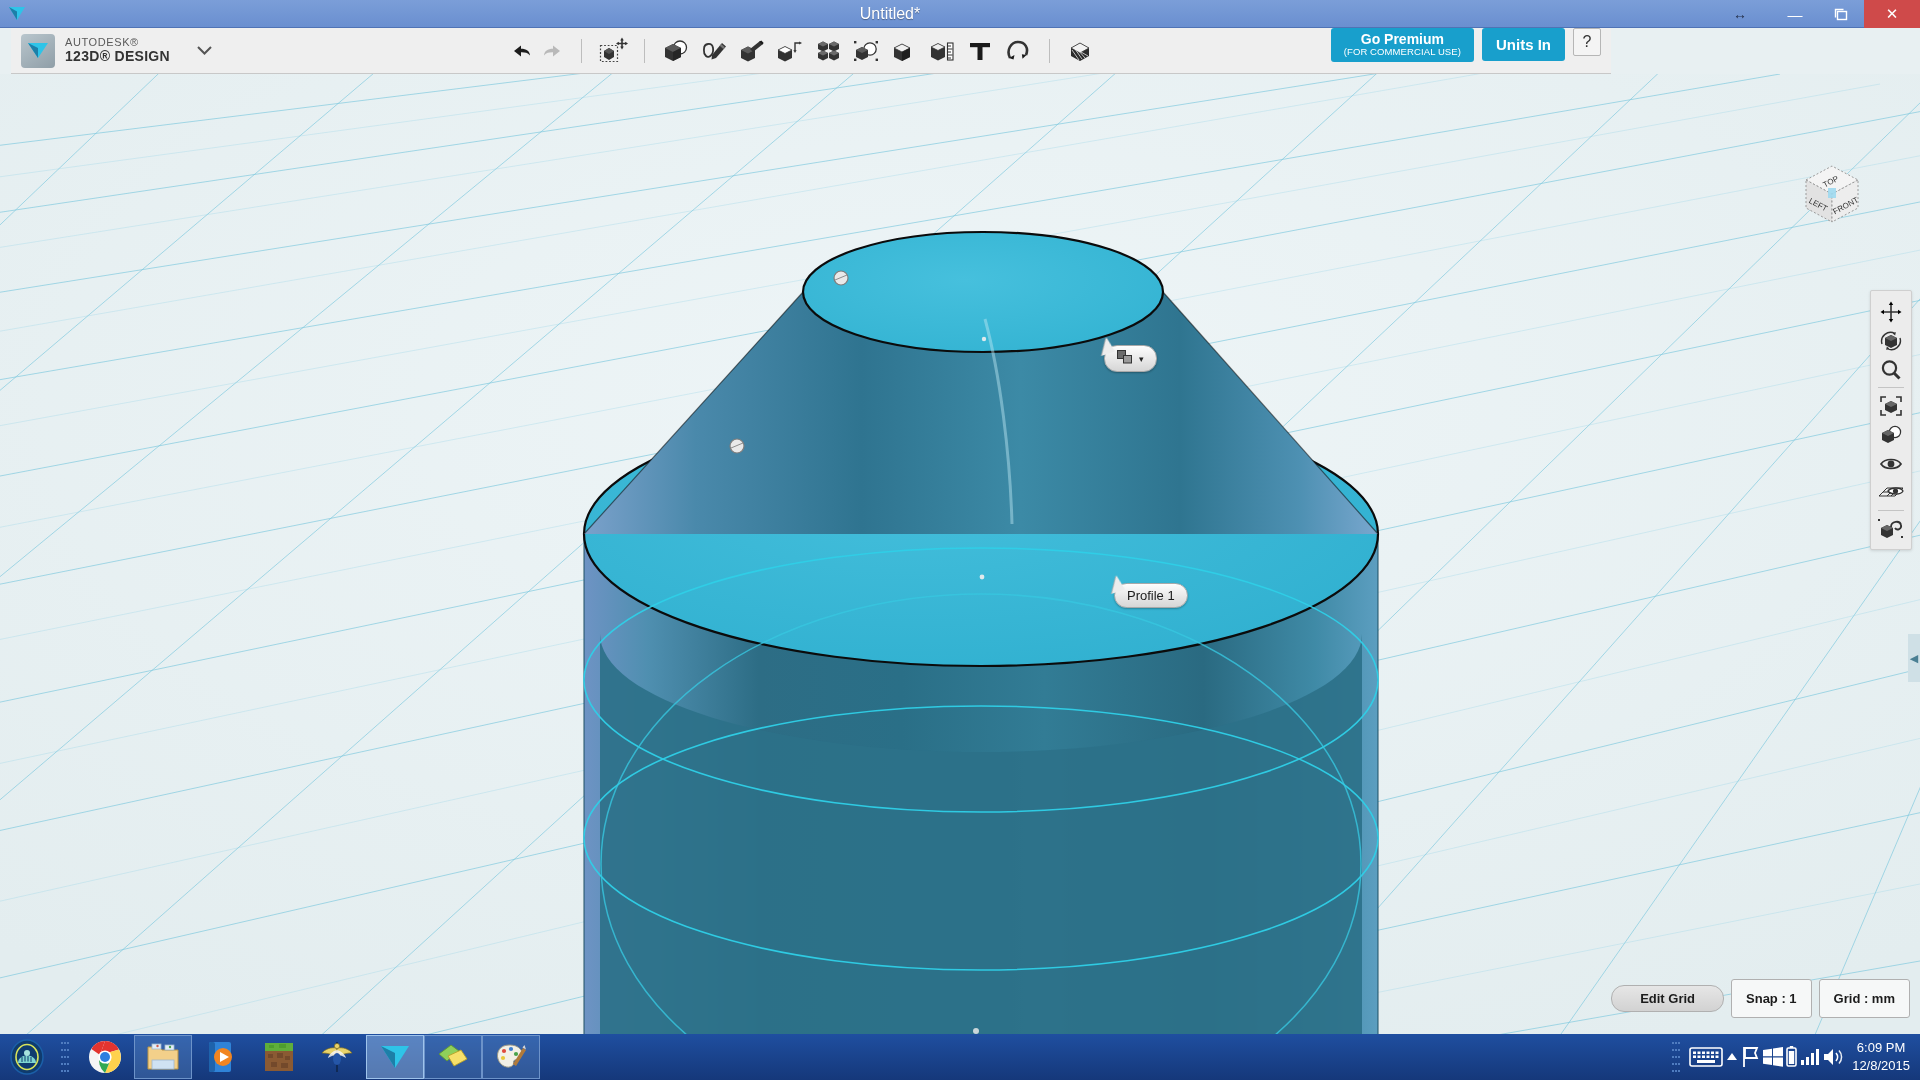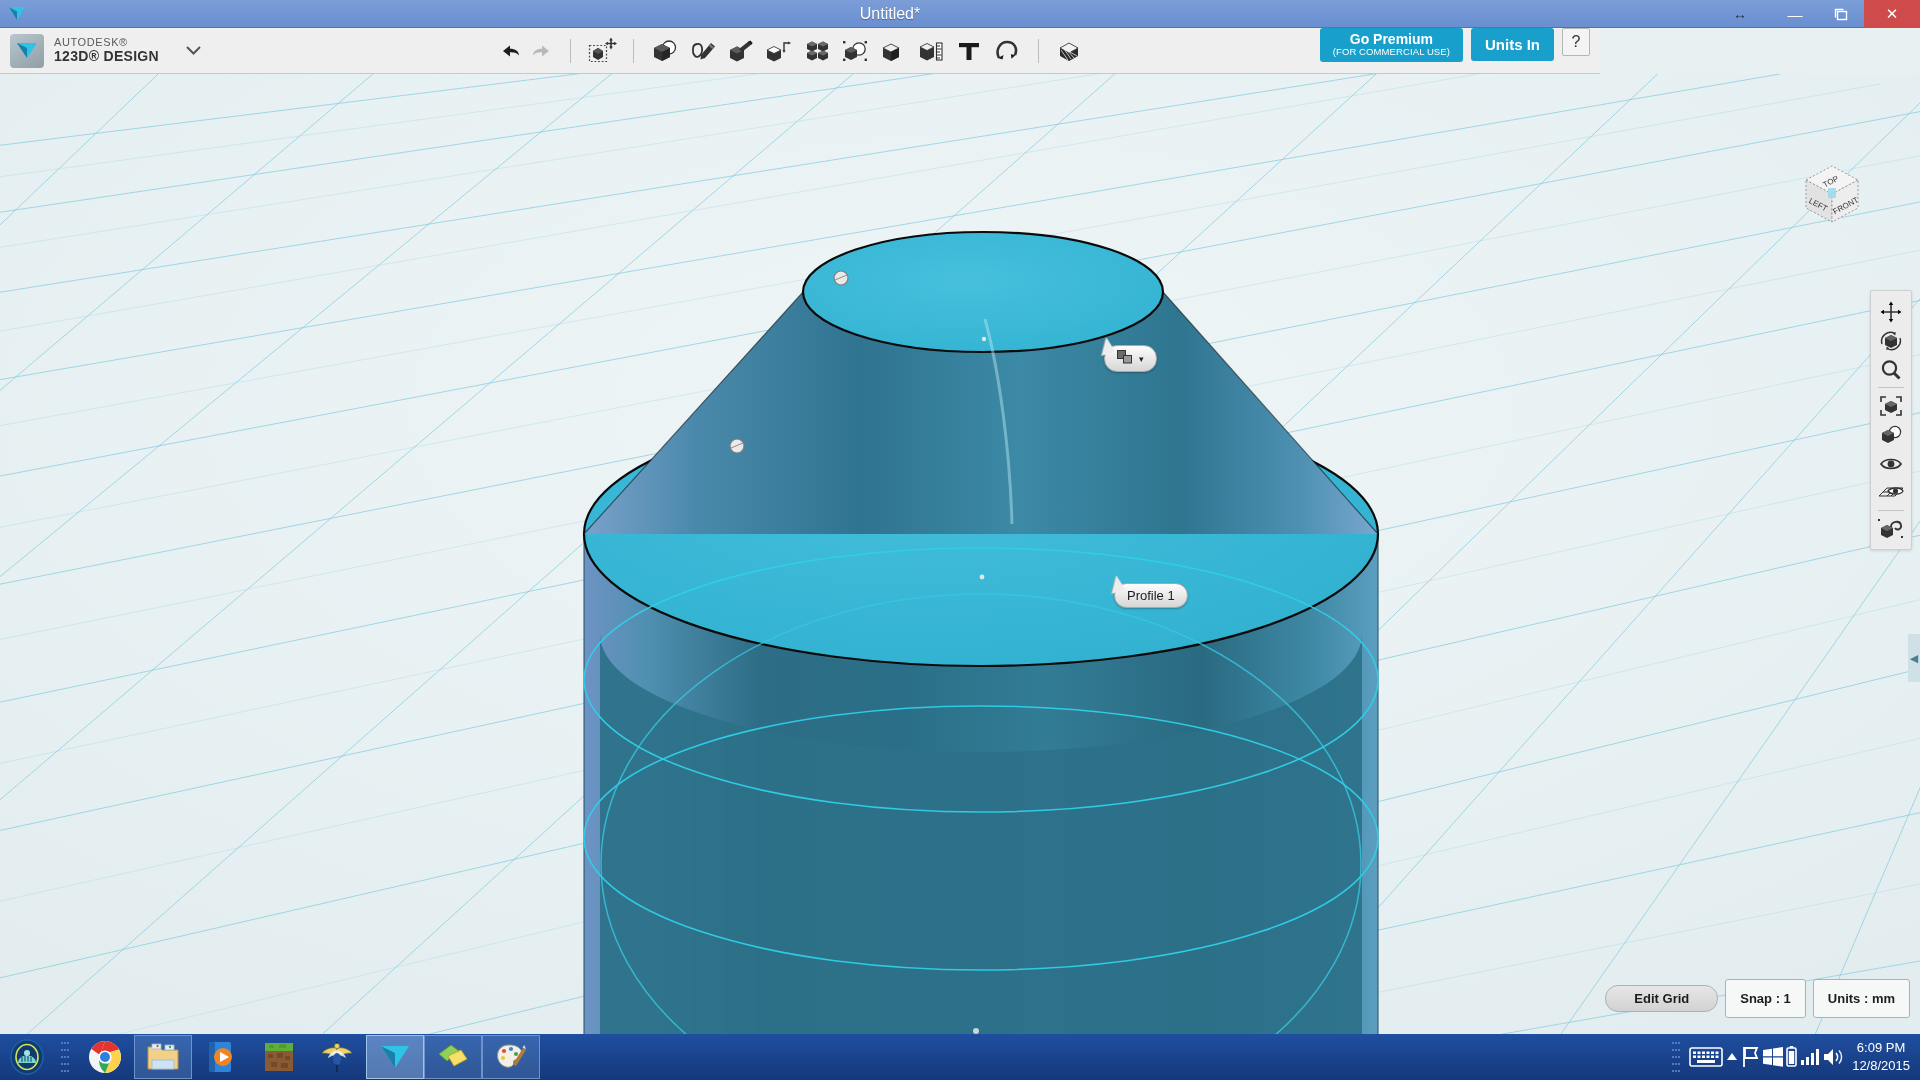--- a/index.html
+++ b/index.html
@@ -21,21 +21,21 @@
   }
   .tb-btns{ position:absolute; right:0; top:0; height:28px; display:flex; align-items:stretch; }
   .tb-btn{ width:46px; display:flex; align-items:center; justify-content:center;
     color:#fff; font-size:15px; }
   .tb-btn.close{ width:56px; background:#cf4a4a; }
   .tb-restorebtn{ position:absolute; right:160px; top:0; height:28px; width:40px;
     display:flex; align-items:center; justify-content:center; color:#24304a; font-size:14px; }
 
   
   .apptoolbar{
-    position:absolute; left:0; top:28px; width:1600px; height:46px;
+    position:absolute; left:11px; top:28px; width:1600px; height:46px;
     background:#efefef; border-bottom:1px solid #c8c8c8;
     display:flex; align-items:center;
   }
   .brand{ display:flex; align-items:center; padding-left:10px; }
   .brand-icon{ width:34px; height:34px; border-radius:4px;
     background:linear-gradient(145deg,#b9c6cd,#8f9ea7);
     display:flex; align-items:center; justify-content:center; }
   .brand-text{ margin-left:10px; line-height:1.05; }
   .brand-text .l1{ font-size:11px; color:#5a5a5a; letter-spacing:.6px; }
   .brand-text .l2{ font-size:14px; color:#333; font-weight:bold; letter-spacing:.3px; }
@@ -570,21 +570,21 @@
         <path d="M13 9 C13 3, 22 2, 23 7 C24 11, 19 13, 17 10" fill="none" stroke="#333" stroke-width="1.8"></path>
       </svg>
     </div>
   </div>
 
   <div class="edge-arrow">◀</div>
 
   <div class="statuswrap">
     <div class="sbtn">Edit Grid</div>
     <div class="sfield">Snap  :  1</div>
-    <div class="sfield">Units : mm</div>
+    <div class="sfield">Grid : mm</div>
   </div>
 </div>
 
 <div class="taskbar">
   <div class="start">
     <svg width="36" height="36" viewBox="0 0 36 36">
       <ellipse cx="18" cy="18" rx="16" ry="17" fill="#0f3b6e" stroke="#1b5fa8" stroke-width="1.5"></ellipse>
       <ellipse cx="18" cy="18" rx="11" ry="12.5" fill="none" stroke="#d8e45a" stroke-width="1.6"></ellipse>
       <path d="M9 24 C9 14, 27 14, 27 24 Z" fill="#7fd6d0"></path>
       <g stroke="#0f3b6e" stroke-width="1">

